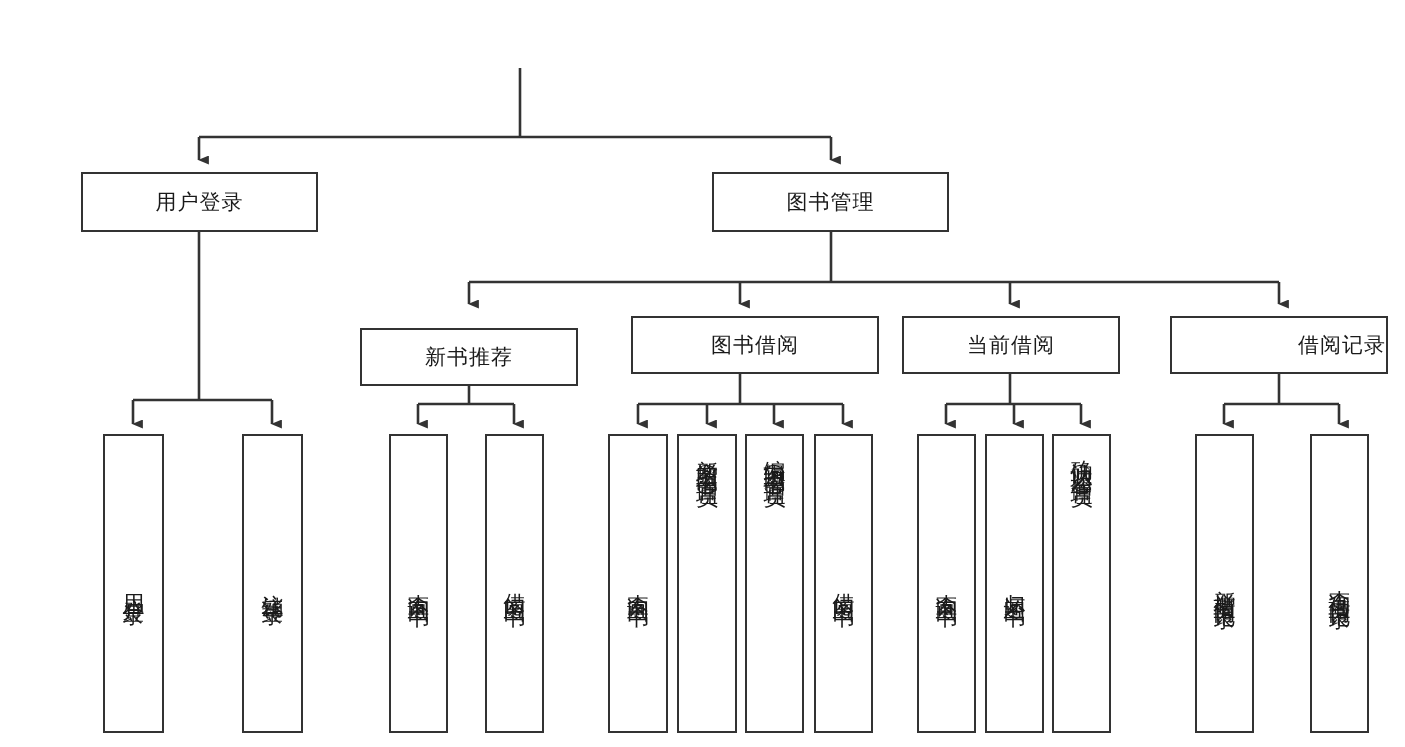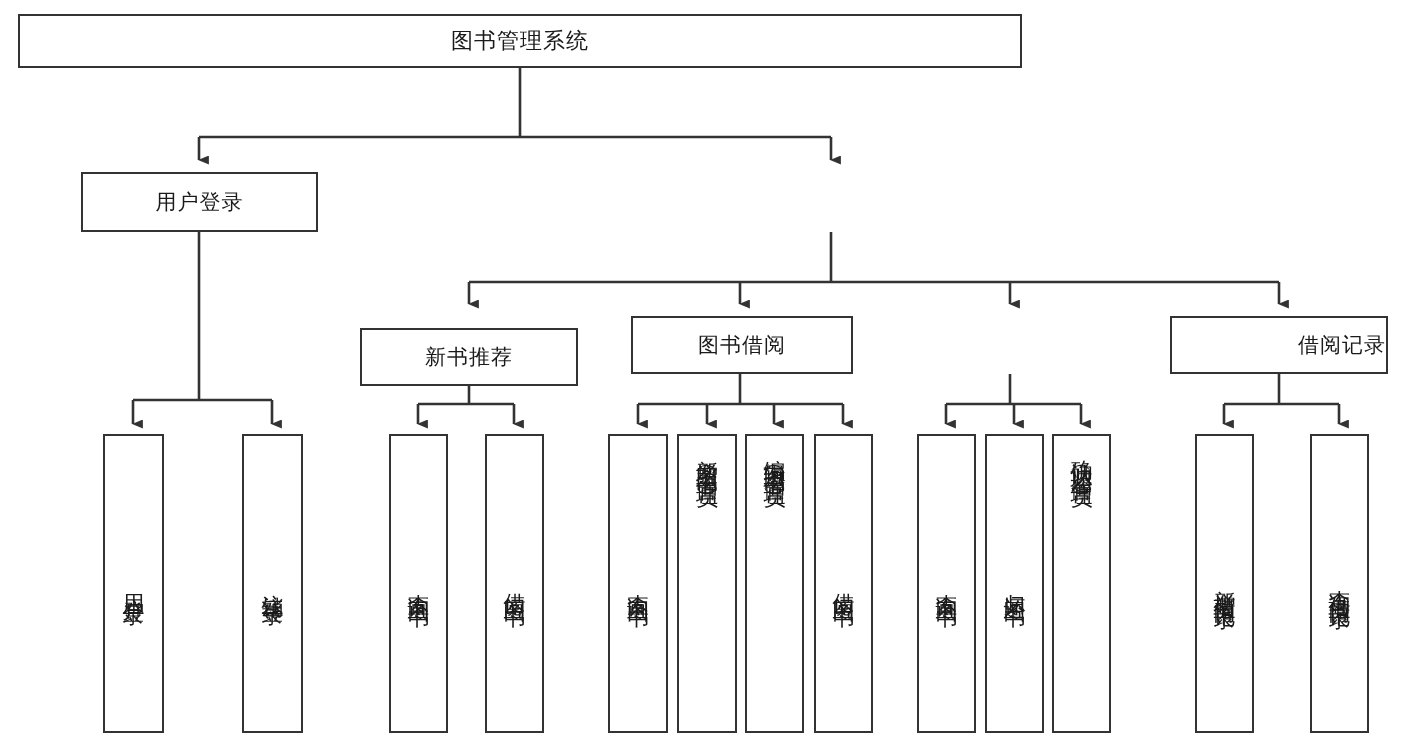--- a/index.html
+++ b/index.html
@@ -124,33 +124,36 @@
       <path d="M1014,404 L1014,424" marker-end="url(#arw)"></path>
       <path d="M1081,404 L1081,424" marker-end="url(#arw)"></path>
 
       <path d="M1279,374 L1279,404"></path>
       <path d="M1224,404 L1339,404"></path>
       <path d="M1224,404 L1224,424" marker-end="url(#arw)"></path>
       <path d="M1339,404 L1339,424" marker-end="url(#arw)"></path>
     </g>
   </svg>
 
-  <div class="node h root" style="left:18px; top:14px; width:1004px; height:54px;">
-    <span class="node-label">图书管理系统</span>
-  </div>
 
   <div class="node h" style="left:81px; top:172px; width:237px; height:60px;">
     <span class="node-label">用户登录</span>
   </div>
+  <div class="node h" style="left:712px; top:172px; width:237px; height:60px;">
+    <span class="node-label">图书管理</span>
+  </div>
 
   <div class="node h" style="left:360px; top:328px; width:218px; height:58px;">
     <span class="node-label">新书推荐</span>
   </div>
-  <div class="node h" style="left:631px; top:316px; width:222px; height:58px;">
+  <div class="node h" style="left:631px; top:316px; width:248px; height:58px;">
     <span class="node-label">图书借阅</span>
+  </div>
+  <div class="node h" style="left:902px; top:316px; width:218px; height:58px;">
+    <span class="node-label">当前借阅</span>
   </div>
   <div class="node h" style="left:1170px; top:316px; width:218px; height:58px;justify-content:flex-end;">
     <span class="node-label">借阅记录</span>
   </div>
 
   <div class="node v mid" style="left:103px; top:434px; width:61px; height:299px;">
     <span class="node-label">用户登录</span>
   </div>
   <div class="node v mid" style="left:242px; top:434px; width:61px; height:299px;">
     <span class="node-label">注销登录</span>

